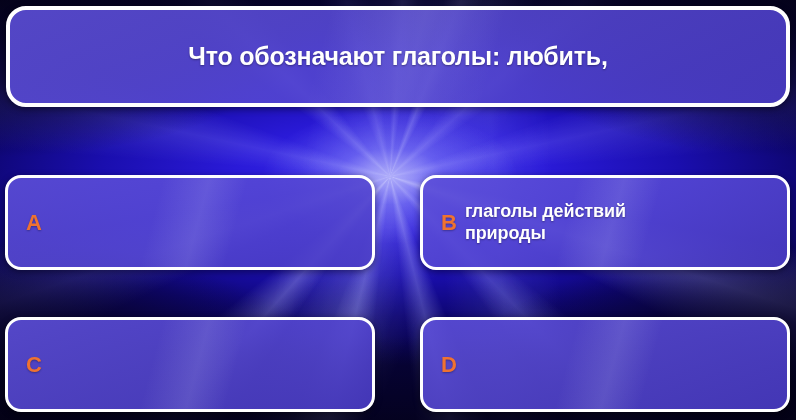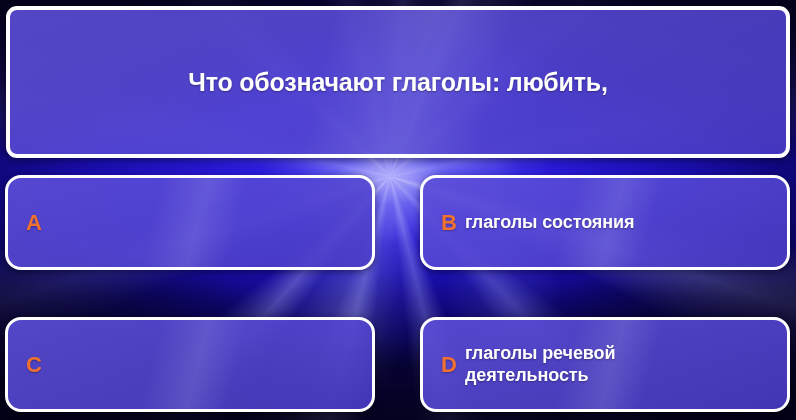--- a/index.html
+++ b/index.html
@@ -117,22 +117,22 @@
     position: absolute;
     inset: 0;
     background: linear-gradient(105deg, rgba(255,255,255,0.00) 40%, rgba(225,230,255,0.13) 52%, rgba(255,255,255,0.00) 62%);
     pointer-events: none;
   }
 
   #question-panel {
     left: 6px;
     top: 6px;
     width: 784px;
-    height: 152px;
-    border-radius: 11px;
+    height: 101px;
+    border-radius: 20px;
     justify-content: center;
     border-width: 4px;
   }
   .question-text {
     position: relative;
     z-index: 2;
     color: #ffffff;
     font-size: 25px;
     font-weight: bold;
     line-height: 1.22;
@@ -197,34 +197,31 @@
   <div class="panel answer-panel" id="answer-a">
     <div class="answer-inner">
       <span class="answer-letter">A</span>
     </div>
   </div>
 
   <div class="panel answer-panel two-line" id="answer-b">
     <div class="answer-inner">
       <span class="answer-letter">B</span>
       <span class="answer-text">
-        <span>глаголы состояния</span><br>
+        <span>глаголы действий</span><br>
+        <span>природы</span>
       </span>
     </div>
   </div>
 
   <div class="panel answer-panel" id="answer-c">
     <div class="answer-inner">
       <span class="answer-letter">C</span>
     </div>
   </div>
 
   <div class="panel answer-panel two-line" id="answer-d">
     <div class="answer-inner">
       <span class="answer-letter">D</span>
-      <span class="answer-text">
-        <span>глаголы речевой</span><br>
-        <span>деятельность</span>
-      </span>
     </div>
   </div>
 
 </div>
 
 </body></html>

